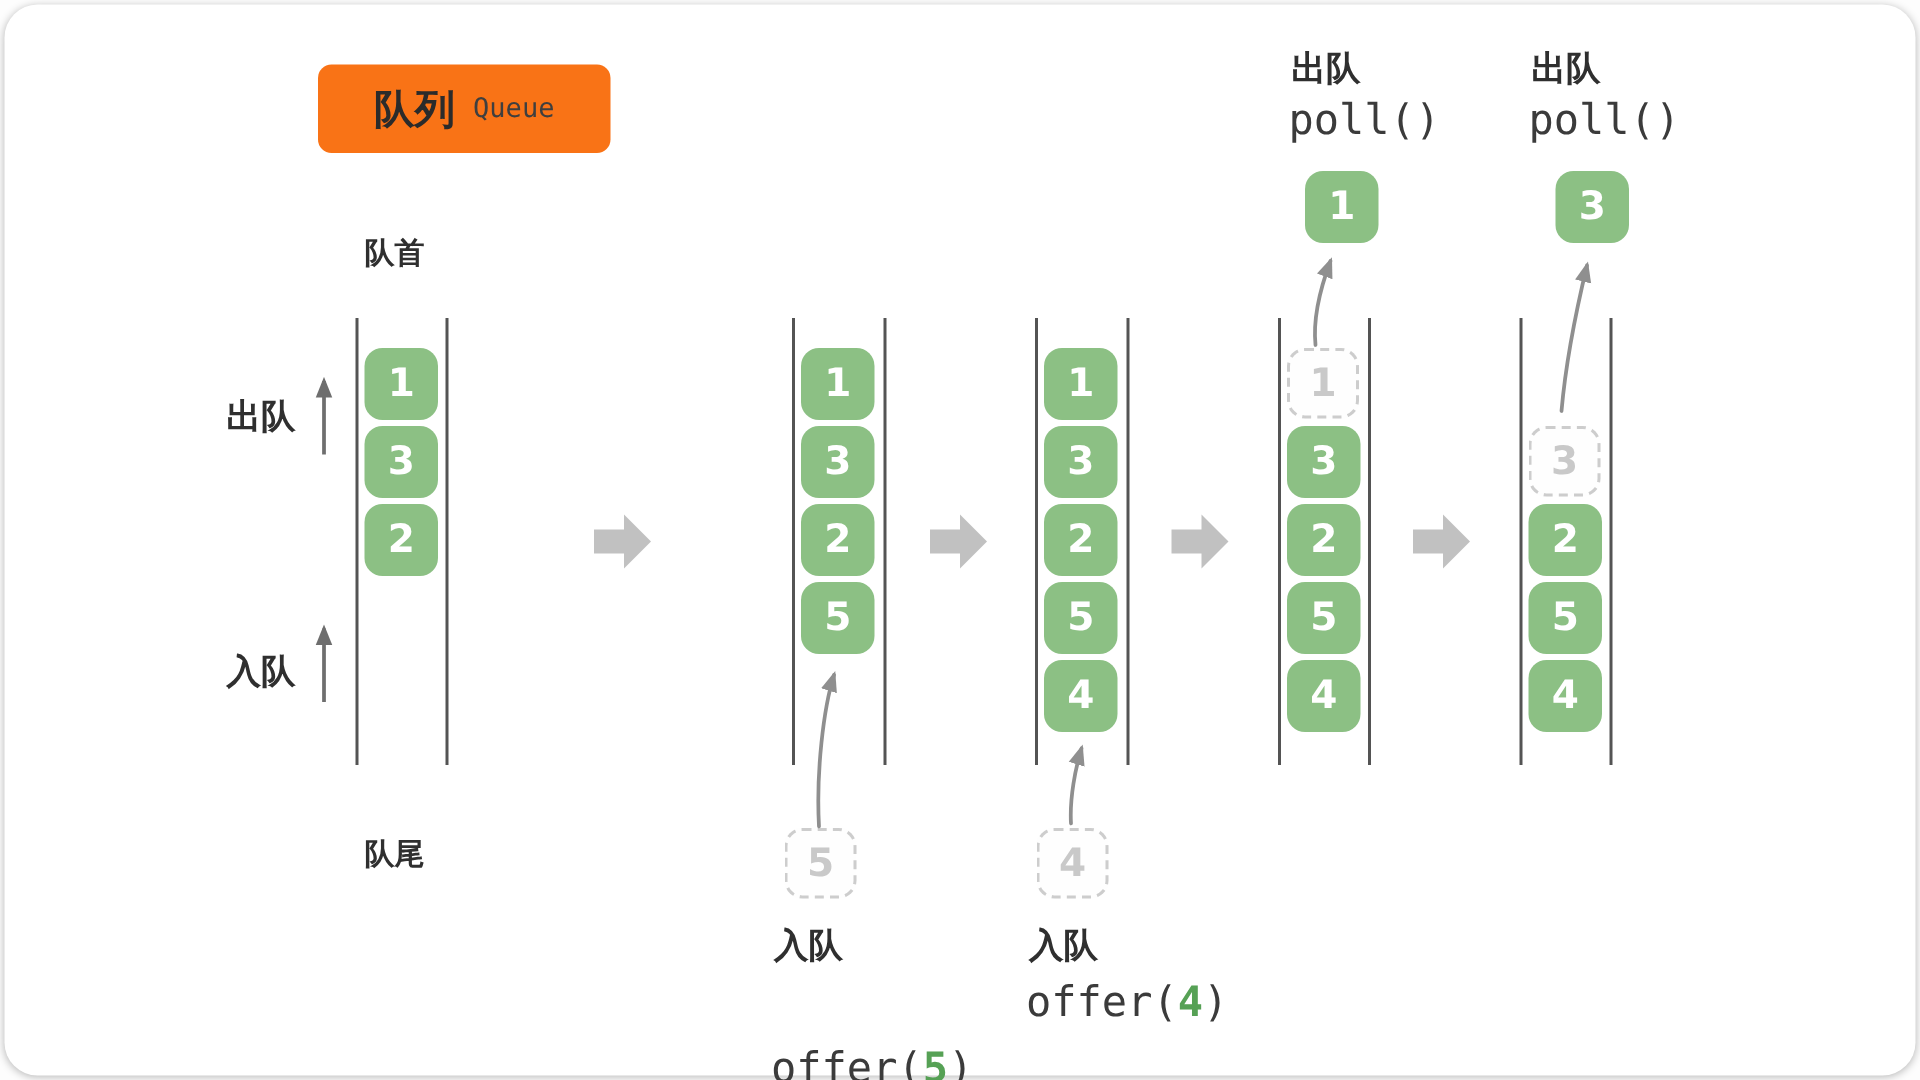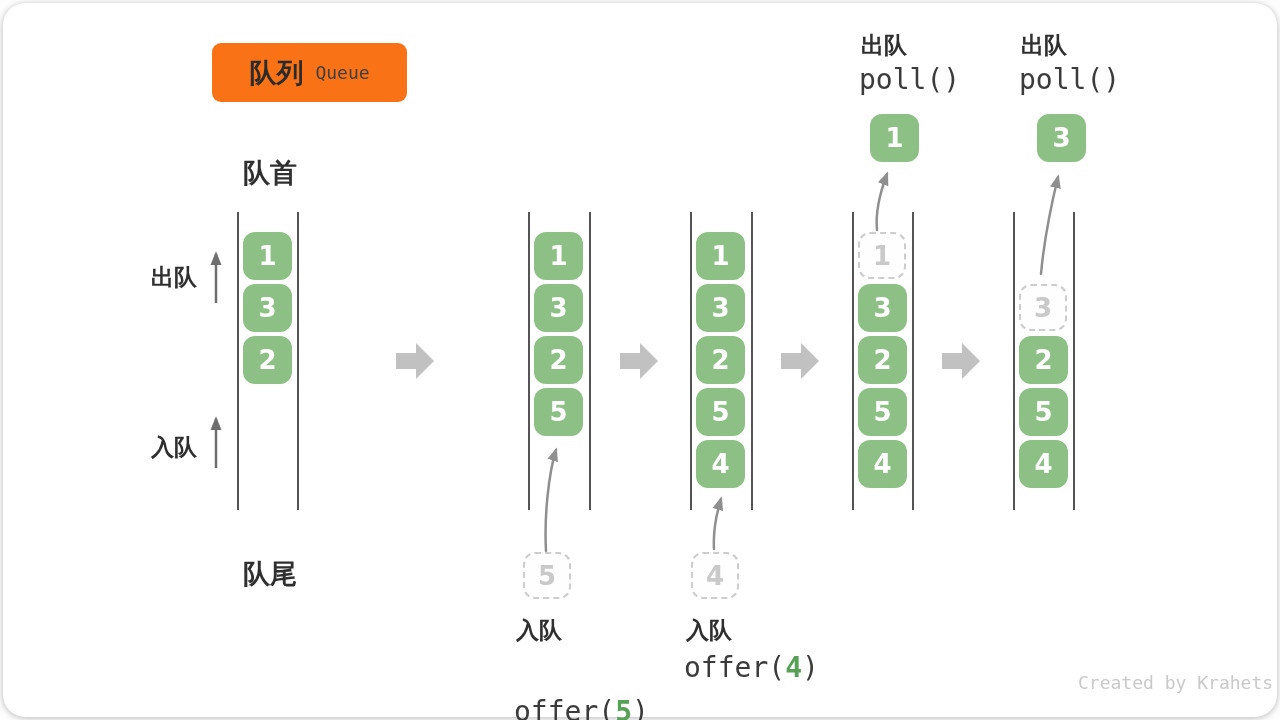--- a/index.html
+++ b/index.html
@@ -18,21 +18,21 @@
   .wall{position:absolute;top:212px;width:2px;height:298px;background:#545454;}
 
   .qbox{position:absolute;width:49px;height:48px;background:#8CC084;border-radius:12px;
     color:#ffffff;font-weight:bold;font-size:26px;display:flex;align-items:center;
     justify-content:center;}
   .ghost{position:absolute;width:44px;height:43px;background:#fefefe;
     border:2.5px dashed #cdcdcd;border-radius:12px;color:#c9c9c9;font-weight:bold;
     font-size:26px;display:flex;align-items:center;justify-content:center;}
 
   .cjk{position:absolute;font-weight:bold;color:#2f2f2f;font-size:24px;white-space:nowrap;}
-  .cjk.big{font-size:27px;}
+  .cjk.big{font-size:20px;}
   .code{position:absolute;font-family:"DejaVu Sans Mono",monospace;font-size:28px;
     color:#3b3b3b;white-space:nowrap;}
   .code .arg{color:#56a155;font-weight:bold;}
 
   .watermark{position:absolute;left:1078px;top:672px;
     font-family:"DejaVu Sans Mono",monospace;font-size:18px;color:#c9c9c9;}
 </style>
 </head>
 <body>
 
@@ -116,14 +116,13 @@
     <polygon points="781,353 801,353 801,343 819,361 801,379 801,369 781,369" fill="#c1c1c1"></polygon>
     <polygon points="942,353 962,353 962,343 980,361 962,379 962,369 942,369" fill="#c1c1c1"></polygon>
 
     <path d="M546,551 C544,515 549,472 556,450" stroke="#8f8f8f" stroke-width="2.5" fill="none" stroke-linecap="round" marker-end="url(#ah)"></path>
     <path d="M714,549 C713,532 717,512 721,499" stroke="#8f8f8f" stroke-width="2.5" fill="none" stroke-linecap="round" marker-end="url(#ah)"></path>
 
     <path d="M877,230 C875,210 881,190 887,174" stroke="#8f8f8f" stroke-width="2.5" fill="none" stroke-linecap="round" marker-end="url(#ah)"></path>
     <path d="M1041,274 C1044,240 1051,206 1058,177" stroke="#8f8f8f" stroke-width="2.5" fill="none" stroke-linecap="round" marker-end="url(#ah)"></path>
   </svg>
 
-  <div class="watermark">Created by Krahets</div>
 </div>
 
 </body></html>

